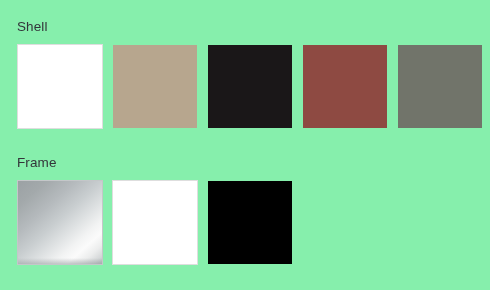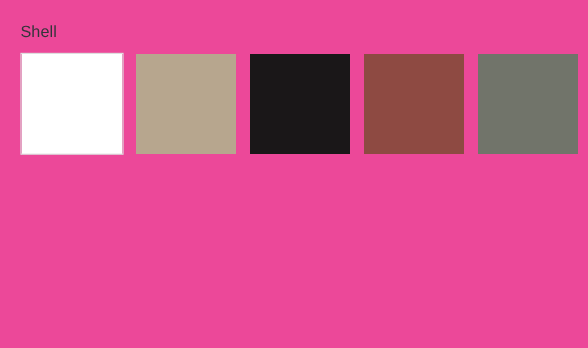--- a/index.html
+++ b/index.html
@@ -83,25 +83,33 @@
     right: 0;
     bottom: 0;
     height: 6px;
     background: linear-gradient(to bottom, rgba(255,255,255,0.0), rgba(150,156,158,0.55));
     pointer-events: none;
   }
 </style>
 </head>
 <body>
 
-<div class="options-panel" style="background: #ec4899;">
+<div class="options-panel" style="background: #86efac;">
 
 <div class="option-group group-0">
       <div class="group-label">Shell</div>
       <div class="swatch-row">
         <div class="swatch bordered" style="background-color: rgb(255, 255, 255);"></div>
         <div class="swatch" style="background-color: rgb(183, 166, 142);"></div>
         <div class="swatch" style="background-color: rgb(26, 23, 24);"></div>
         <div class="swatch" style="background-color: rgb(142, 74, 66);"></div>
         <div class="swatch" style="background-color: rgb(113, 116, 106);"></div>
       </div>
     </div>
+    <div class="option-group group-1">
+      <div class="group-label">Frame</div>
+      <div class="swatch-row">
+        <div class="swatch chrome"></div>
+        <div class="swatch bordered" style="background-color: rgb(255, 255, 255);"></div>
+        <div class="swatch" style="background-color: rgb(0, 0, 0);"></div>
+      </div>
+    </div>
   </div>
 
 </body></html>

